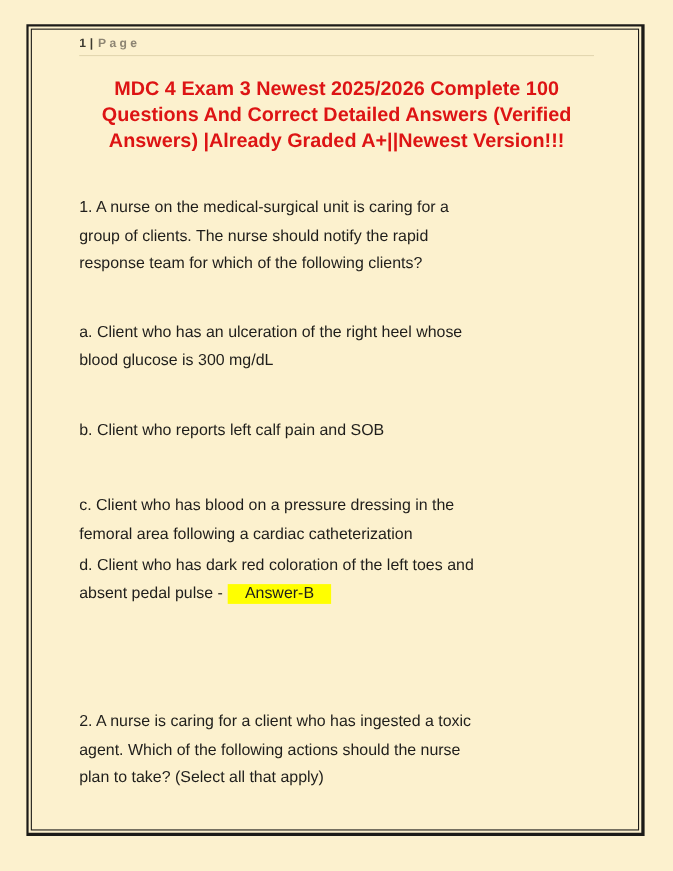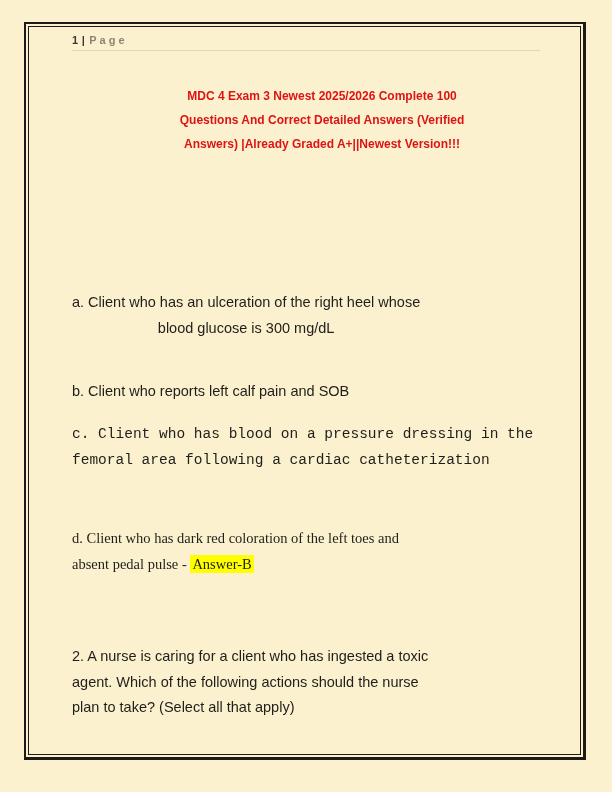--- a/index.html
+++ b/index.html
@@ -58,67 +58,70 @@
     top: 50px;
     width: 468px;
     height: 1px;
     background: #e3d7b0;
   }
   .title {
     position: absolute;
     left: 72px;
     top: 68px;
     width: 468px;
-    margin: 16px;
-    font-size: 12px;
+    margin: 0;
+    font-size: 18px;
     line-height: 24px;
     font-weight: bold;
     color: #dd1414;
     text-align: center;
     white-space: pre;
   }
   .para {
     position: absolute;
     left: 72px;
     margin: 0;
     font-size: 14.5px;
     line-height: 25.5px;
     font-weight: normal;
     color: #1f1e1b;
     white-space: pre;
   }
   .q1 { top: 177px; }
-  .oa { top: 290px; text-align: center; }
+  .oa { top: 290px; }
   .ob { top: 379px; }
-  .oc { top: 422px; font-family: Liberation Mono, monospace; }
-  .od { top: 526px; font-family: Liberation Serif, serif; }
+  .oc { top: 448px; }
+  .od { top: 502px; }
   .q2 { top: 617px; margin-top: 27px; }
   .hl {
     background: #ffff00;
     color: #1f1e1b;
-    padding: 1px 2px;
+    padding: 1px 16px;
   }
 </style>
 </head>
 <body>
 
 <div class="page">
 
   <div class="frame"></div>
 
   <div class="header">
     <span class="pnum">1</span><span class="psep">|</span><span class="plabel">Page</span>
   </div>
 
   <div class="header-rule"></div>
 
   <h1 class="title">MDC 4 Exam 3 Newest 2025/2026 Complete 100
 Questions And Correct Detailed Answers (Verified
 Answers) |Already Graded A+||Newest Version!!!</h1>
 
+  <p class="para q1">1. A nurse on the medical-surgical unit is caring for a
+group of clients. The nurse should notify the rapid
+response team for which of the following clients?</p>
 
   <p class="para oa">a. Client who has an ulceration of the right heel whose
 blood glucose is 300 mg/dL</p>
 
   <p class="para ob">b. Client who reports left calf pain and SOB</p>
 
   <p class="para oc">c. Client who has blood on a pressure dressing in the
 femoral area following a cardiac catheterization</p>
 
   <p class="para od"><span>d. Client who has dark red coloration of the left toes and

